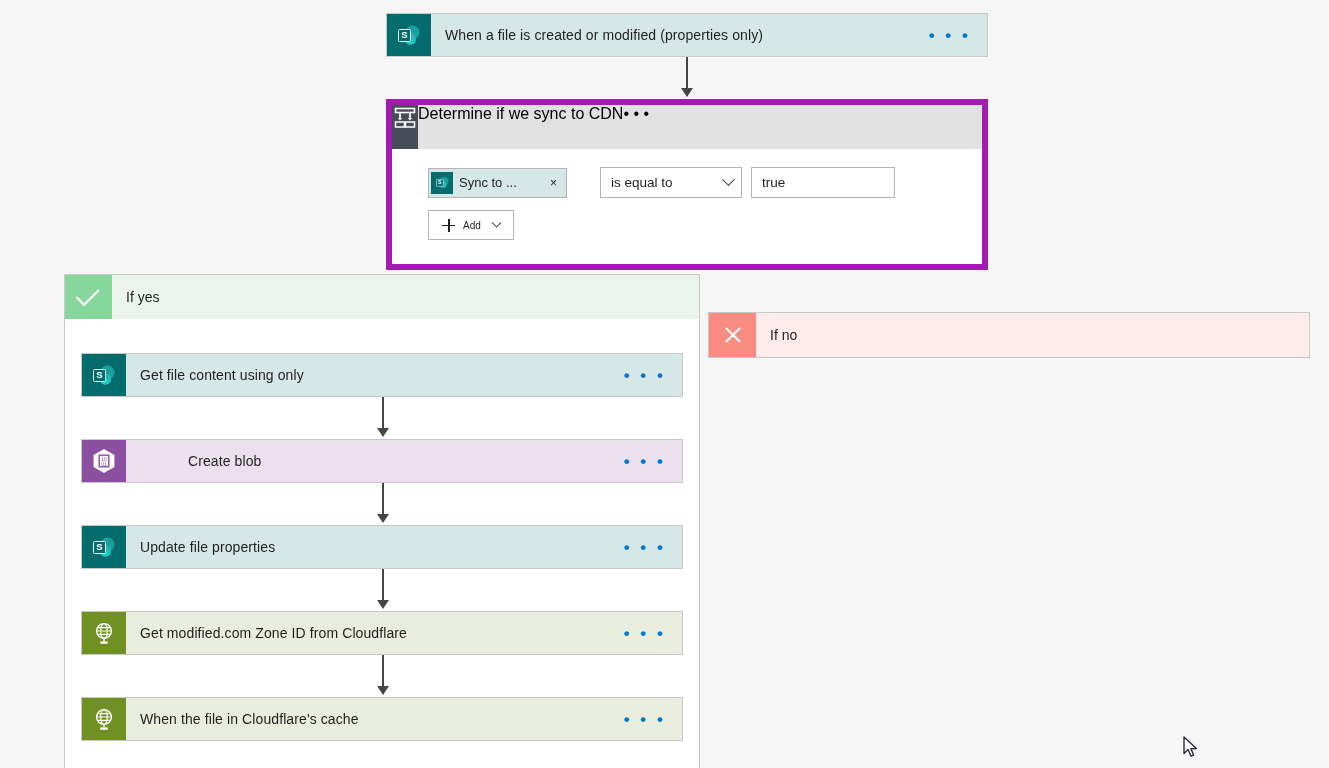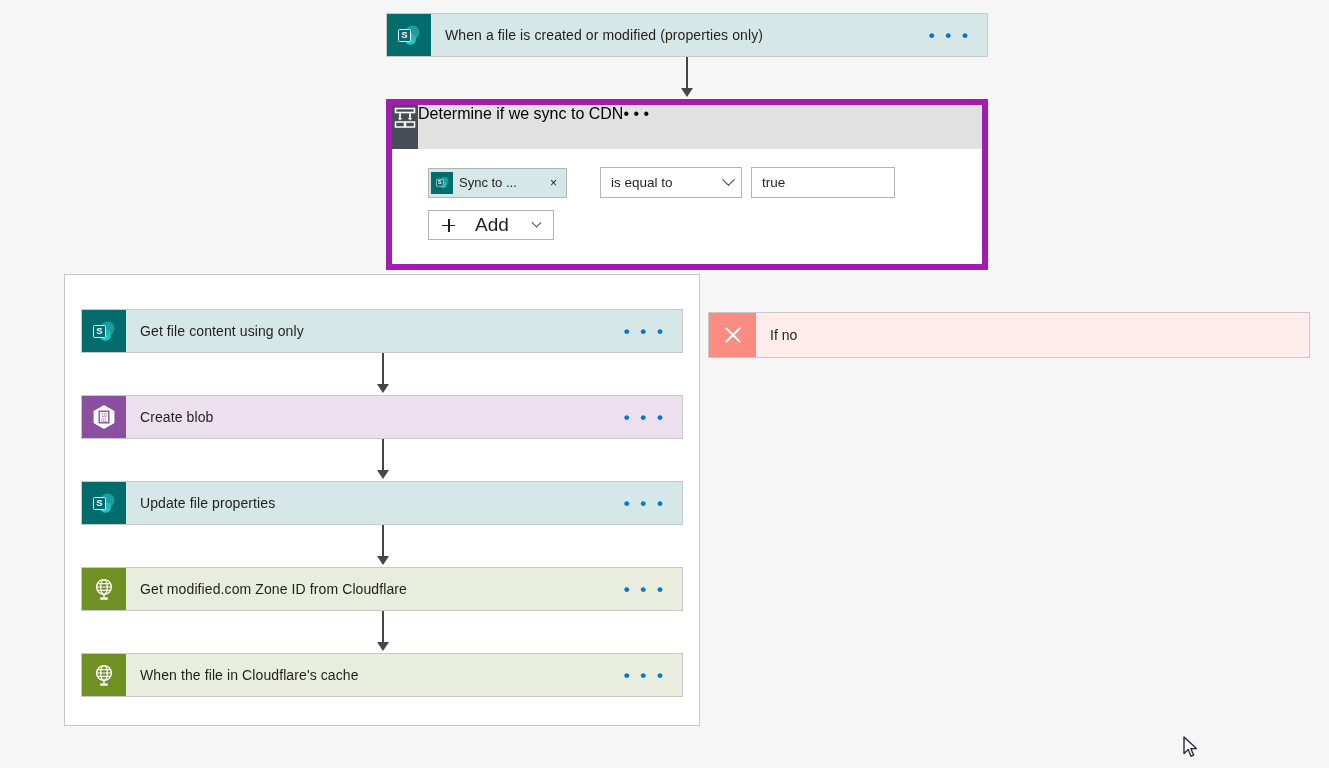--- a/index.html
+++ b/index.html
@@ -166,26 +166,26 @@
     background: #fff;
     padding: 0 10px;
     font-size: 13.5px;
     color: #201f1e;
     display: flex;
     align-items: center;
   }
   .add-btn {
     display: inline-flex;
     align-items: center;
-    gap: 20px;
+    gap: 8px;
     height: 30px;
     padding: 0 13px;
     border: 1px solid #b4b4b4;
     background: #fff;
-    font-size: 19px;
+    font-size: 10px;
     color: #201f1e;
     cursor: pointer;
   }
   .chev {
     display: inline-block;
     width: 9px; height: 9px;
     border-right: 1.4px solid #444;
     border-bottom: 1.4px solid #444;
     transform: rotate(45deg) translate(-2px,-2px);
   }
@@ -330,39 +330,45 @@
 
       <div class="add-btn">
         <span class="plus"></span>
         <span>Add</span>
         <span class="chev" style="width:7px;height:7px;margin-left:4px;"></span>
       </div>
     </div>
   </div>
 
   <div class="branch" id="branch-yes">
+    <div class="branch-header">
+      <div class="badge">
+        <span class="check-glyph"></span>
+      </div>
+      <div class="branch-label">If yes</div>
+    </div>
     <div class="branch-body">
 
       <div class="card tint-sharepoint" style="left:16px; top:34px; width:602px;">
         <div class="icon-box ic-sharepoint">
           <svg width="26" height="26" viewBox="0 0 26 26">
             <circle cx="16.5" cy="10.5" r="7" fill="#1a9e9e"></circle>
             <circle cx="14.5" cy="17" r="5.6" fill="#27b6b6"></circle>
             <path d="M9.5 13.5a5.6 5.6 0 0 0 5 8.9 5.6 5.6 0 0 0 5-3.4z" fill="#1ec8c8"></path>
             <rect x="2.5" y="7.5" width="12" height="12" rx="1" fill="#036c70" stroke="#e8f5f5" stroke-width="1"></rect>
             <text x="8.5" y="16.3" font-family="Liberation Sans, sans-serif" font-size="9.5" font-weight="bold" fill="#ffffff" text-anchor="middle">S</text>
           </svg>
         </div>
         <div class="card-title">Get file content using only</div>
         <div class="ellipsis">• • •</div>
       </div>
       <div class="connector" style="left:317px; top:78px; height:34px;"></div>
       <div class="arrow-head" style="left:312px; top:109px;"></div>
 
-      <div class="card tint-blob" style="left:16px; top:120px; width:602px;">
+      <div class="card tint-blob" style="left:16px; top:120px; width:602px;gap:48px;">
         <div class="icon-box ic-blob">
           <svg width="28" height="28" viewBox="0 0 28 28">
             <polygon points="14,2 24.4,8 24.4,20 14,26 3.6,20 3.6,8" fill="#ffffff"></polygon>
             <rect x="9.2" y="8.2" width="9.6" height="11.6" fill="none" stroke="#8a4f9e" stroke-width="1.4"></rect>
             <text x="14" y="13.6" font-family="Liberation Sans, sans-serif" font-size="5" fill="#8a4f9e" text-anchor="middle">10</text>
             <text x="14" y="18.6" font-family="Liberation Sans, sans-serif" font-size="5" fill="#8a4f9e" text-anchor="middle">01</text>
           </svg>
         </div>
         <div class="card-title">Create blob</div>
         <div class="ellipsis">• • •</div>

